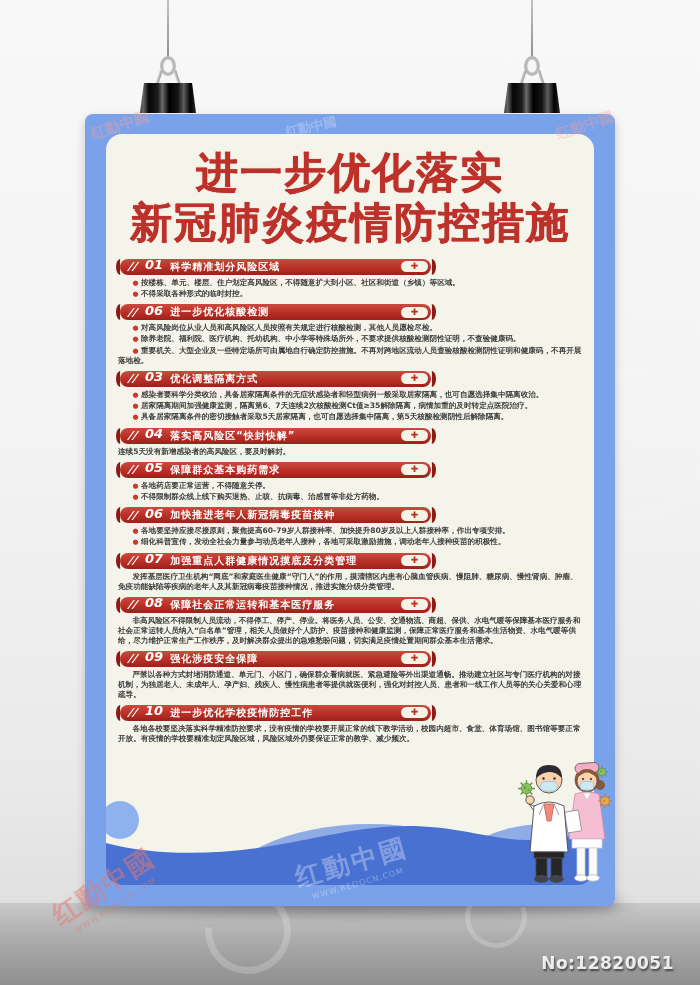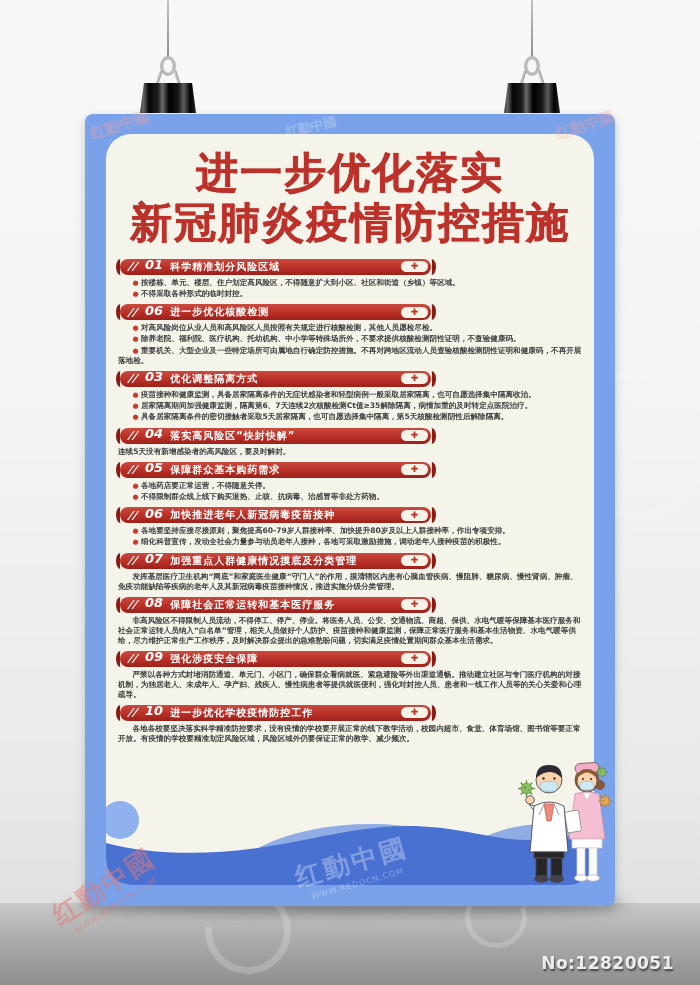--- a/index.html
+++ b/index.html
@@ -26,21 +26,21 @@
   .clip .prongs i.r { right:6px; transform:rotate(-18deg); }
   .clip .cbody { width:56px; height:30px; margin-top:-3px;
                  clip-path:polygon(7% 0,93% 0,100% 100%,0% 100%);
                  background:linear-gradient(90deg,#3c3c3c 0%,#666 6%,#050505 16%,#1d1d1d 32%,#6a6a6a 40%,#000 52%,#151515 68%,#5d5d5d 78%,#000 90%,#2a2a2a 100%); }
 
   
   .poster { position:absolute; left:85px; top:114px; width:530px; height:792px;
             background:#7aa2ea; border-radius:8px;
             box-shadow:0 4px 10px rgba(60,70,90,.28); z-index:10; }
   .paper { position:absolute; left:21px; top:20px; right:21px; bottom:21px;
-           background:#f5f4eb; border-radius:25px; overflow:hidden;
+           background:#f5f4eb; border-radius:16px; overflow:hidden;
            padding:14px 12px 6px 12px; }
 
   
   .title { text-align:center; color:#bc3129; font-weight:900; font-size:42px; line-height:1.2;
            letter-spacing:2px; margin-bottom:10px;
            text-shadow:0 0 1px #bc3129, .6px 0 0 #bc3129; }
 
   
   .sec { margin-bottom:2px; }
   .sec-header { display:flex; align-items:center; height:16px; width:320px; margin:5px 0 3px -2px; }
@@ -173,21 +173,21 @@
             <span class="hslash">//</span>
             <span class="hnum">03</span>
             <span class="htitle">优化调整隔离方式</span>
             <span class="hpill">
                 <span class="hcross">✚</span>
               </span>
           </span>
           <span class="cres-r"></span>
         </div>
         <ul class="bullets">
-          <li>疫苗接种和健康监测，具备居家隔离条件的无症状感染者和轻型病例一般采取居家隔离，也可自愿选择集中隔离收治。</li>
+          <li>感染者要科学分类收治，具备居家隔离条件的无症状感染者和轻型病例一般采取居家隔离，也可自愿选择集中隔离收治。</li>
           <li>居家隔离期间加强健康监测，隔离第6、7天连续2次核酸检测Ct值≥35解除隔离，病情加重的及时转定点医院治疗。</li>
           <li>具备居家隔离条件的密切接触者采取5天居家隔离，也可自愿选择集中隔离，第5天核酸检测阴性后解除隔离。</li>
         </ul>
       </div>
 
       <div class="sec">
         <div class="sec-header">
           <span class="cres-l"></span>
           <span class="hbar">
             <span class="hslash">//</span>

